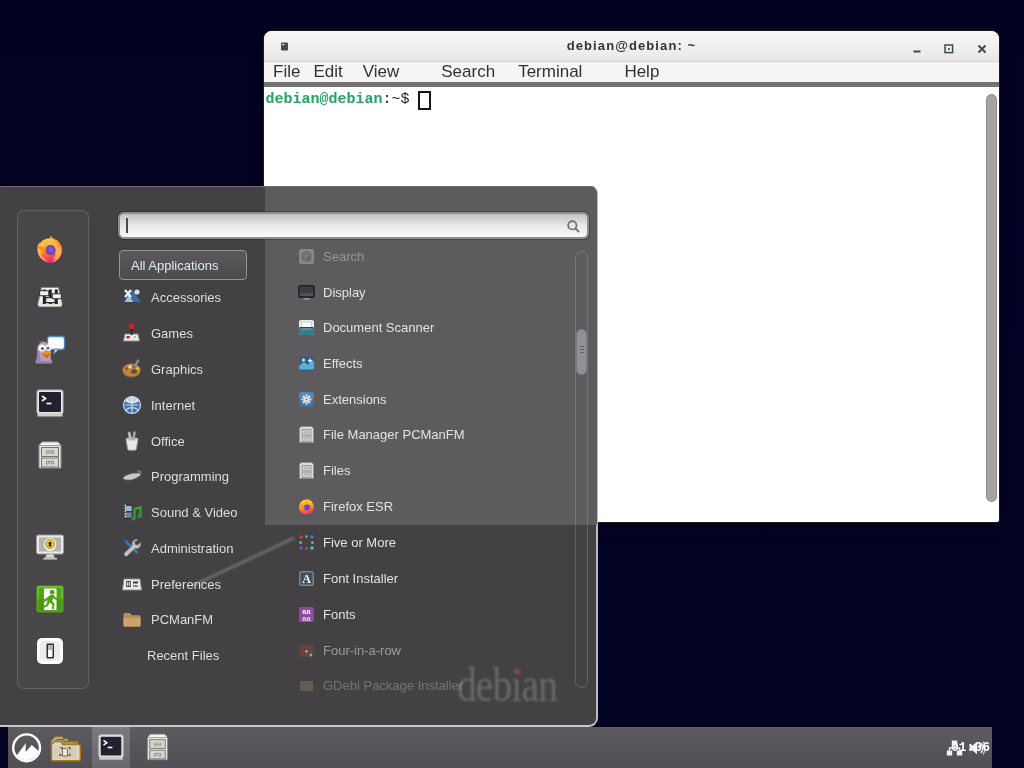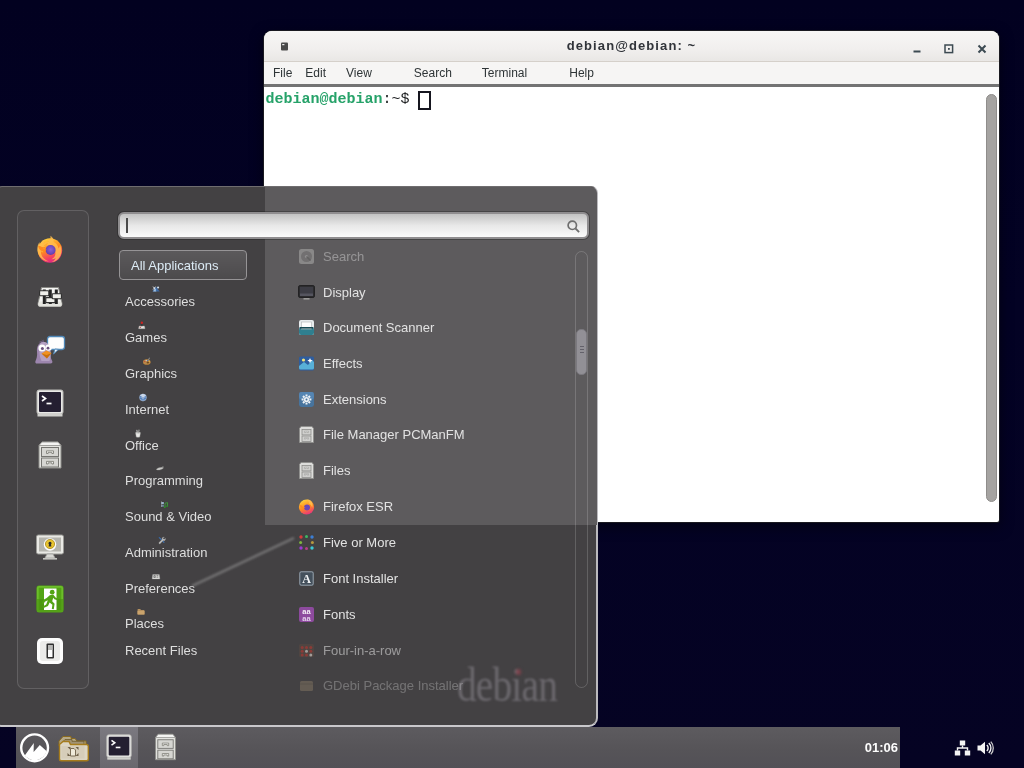--- a/index.html
+++ b/index.html
@@ -8,24 +8,24 @@
 #term{position:absolute;left:264px;top:31px;width:735px;height:491px;
 border-radius:8px 8px 2px 2px;
 box-shadow:0 0 0 1px rgba(30,30,34,0.85),0 4px 14px rgba(0,0,0,0.55);
 background:#fff;}
 #tbar{position:absolute;left:0;top:0;width:100%;height:31px;
 background:linear-gradient(180deg,#f7f6f5 0%,#f1efee 60%,#e9e7e5 100%);
 border-radius:8px 8px 0 0;border-bottom:1px solid #d5d0ca;box-sizing:border-box;}
 #ttitle{position:absolute;left:0;right:0;top:7px;text-align:center;
 font-size:13px;font-weight:bold;color:#31343a;letter-spacing:1.1px;}
 #tmenu{position:absolute;left:0;top:31px;width:100%;height:25px;background:#f6f5f4;
-border-bottom:3px solid #737373;box-sizing:border-box;display:flex;align-items:center;
-font-size:12px;color:#2e3436;}
+border-bottom:5px solid #737373;box-sizing:border-box;display:flex;align-items:center;
+font-size:17px;color:#2e3436;}
 #tmenu span{padding:0 7px;margin-left:28px;}
-#tmenu span:nth-child(1){margin-left:2px;}#tmenu span:nth-child(2){margin-left:-1px;}#tmenu span:nth-child(3){margin-left:6px;}#tmenu span:nth-child(5){margin-left:16px;}
+#tmenu span:nth-child(1){margin-left:2px;}#tmenu span:nth-child(2){margin-left:-1px;}#tmenu span:nth-child(3){margin-left:6px;}#tmenu span:nth-child(5){margin-left:9px;}
 #tcontent{position:absolute;left:1px;top:56px;width:733px;height:434px;background:#ffffff;
 font-family:"Liberation Mono",monospace;font-size:15px;font-weight:bold;}
 #prompt{position:absolute;left:0.5px;top:4px;white-space:pre;}
 #prompt b{color:#26a269;}
 #prompt span{color:#1d1f21;font-weight:normal;}
 #cursor{position:absolute;left:153px;top:4px;width:9px;height:15px;border:2px solid #16161f;}
 #tscroll{position:absolute;right:2px;top:63px;width:11px;height:408px;background:#a5a3a1;
 border:1px solid #8f8d8b;border-radius:6px;box-sizing:border-box;}
 
 #menu{position:absolute;left:-2px;top:186px;width:600px;height:541px;
@@ -41,35 +41,35 @@
 .sic{position:absolute;left:35px;width:32px;height:32px;}
 #search{position:absolute;left:119px;top:25px;width:471px;height:27px;box-sizing:border-box;
 background:linear-gradient(180deg,#c2c2c2 0%,#e8e8e8 50%,#fafafa 100%);
 border:2px solid #8f8d8f;border-radius:6px;box-shadow:0 0 0 1px rgba(25,25,25,0.35);}
 #caret{position:absolute;left:6px;top:4px;width:1.5px;height:15px;background:#4a4a4a;}
 #allapps{position:absolute;left:120px;top:63px;width:128px;height:30px;box-sizing:border-box;
 background:linear-gradient(180deg,rgba(255,255,255,0.13),rgba(255,255,255,0.05));
 border:1px solid #969496;border-radius:4px;color:#dcebf5;font-size:13px;
 display:flex;align-items:center;padding-left:11px;}
 .crow{position:absolute;left:122px;height:24px;display:flex;align-items:center;
-color:#dedede;font-size:13px;flex-direction:column;}
+color:#dedede;font-size:13px;}
 .crow svg{margin-right:4px;}
 .crow .lbl{padding-left:4px;}
 .arow{position:absolute;left:298px;height:22px;display:flex;align-items:center;
 color:#e2e2e2;font-size:13px;}
 .arow .lbl{padding-left:7px;}
 #ascroll{position:absolute;left:576px;top:64px;width:13px;height:437px;box-sizing:border-box;
 border:1px solid rgba(255,255,255,0.17);border-radius:7px;}
 #athumb{position:absolute;left:0px;top:77px;width:11px;height:46px;background:#929096;
 border-radius:5px;border:1px solid #7b797f;box-sizing:border-box;}
 #athumb:before{content:"";position:absolute;left:3px;top:16px;width:4px;height:1px;
 background:#63616a;box-shadow:0 3px 0 #63616a,0 6px 0 #63616a;}
 
-#panel{position:absolute;left:16px;top:727px;width:884px;height:41px;
-background:linear-gradient(180deg,#5d5b5f 0%,#565458 55%,#525056 100%);}
+#panel{position:absolute;left:8px;top:727px;width:984px;height:41px;
+background:linear-gradient(180deg,#5d5b5f 0%,#565458 55%,#525056 100%);font-family:Liberation Mono, monospace;}
 #termbtn{position:absolute;left:84px;top:0;width:38px;height:41px;
 background:linear-gradient(180deg,#7b7980 0%,#6a686e 100%);}
 #clock{position:absolute;right:2px;top:13px;font-size:13px;font-weight:bold;color:#fdfdfd;}
 .pic{position:absolute;top:6px;}
 </style></head><body>
 
 <div id="term">
   <div id="tbar">
     <svg class="abs" style="left:16px;top:11px" width="9" height="10" viewBox="0 0 9 10">
         <rect x="1" y="0.5" width="7" height="8" rx="1" fill="#4a4a4a"></rect>
@@ -295,21 +295,21 @@
         <rect x="12" y="8.5" width="5" height="2" fill="#3a3a3a"></rect>
         <rect x="12" y="12" width="5" height="2" fill="#888"></rect>
       </svg>
       <span class="lbl">Preferences</span>
     </div>
 <div class="crow" style="top:420px">
       <svg width="22" height="22" viewBox="0 0 22 22">
         <path d="M2.5 6.5 a1.5 1.5 0 0 1 1.5-1.5 h5 l2 2.2 h7 a1.5 1.5 0 0 1 1.5 1.5 V17 a1.5 1.5 0 0 1 -1.5 1.5 h-14 A1.5 1.5 0 0 1 2.5 17 Z" fill="#b5905e"></path>
         <path d="M2.5 10 h17 V17 a1.5 1.5 0 0 1 -1.5 1.5 h-14 A1.5 1.5 0 0 1 2.5 17 Z" fill="#caa36c"></path>
       </svg>
-      <span class="lbl">Places</span>
+      <span class="lbl">PCManFM</span>
     </div>
 <div class="crow" style="top:456px">
       <span style="width:22px"></span>
       <span class="lbl">Recent Files</span>
     </div>
   <div class="arow" style="top:58px;opacity:0.42">
       <svg width="19" height="19" viewBox="0 0 19 19">
         <rect x="2" y="2" width="15" height="15" rx="2.5" fill="#c7c7c5"></rect>
         <circle cx="9.5" cy="9.5" r="5.5" fill="#8f8f8d"></circle>
         <circle cx="9.5" cy="9.5" r="1.6" fill="#d8d8d6"></circle>

